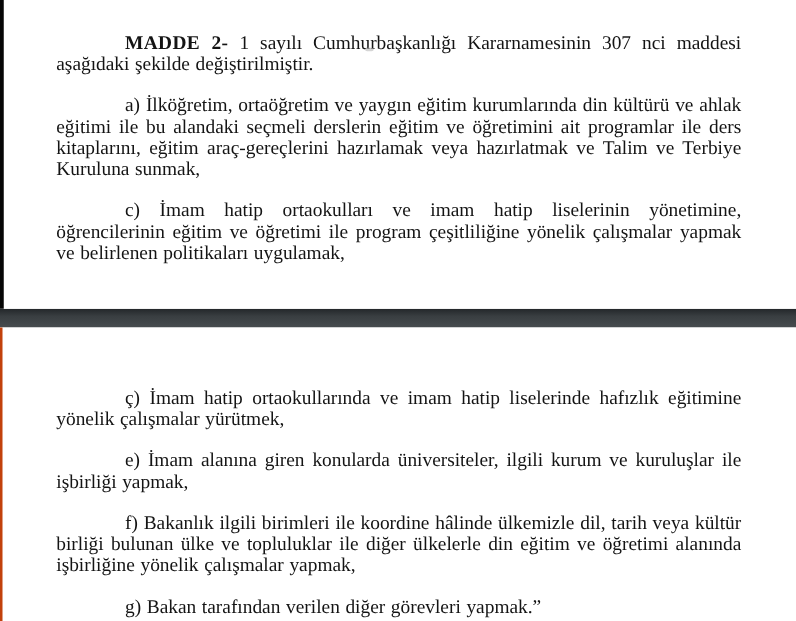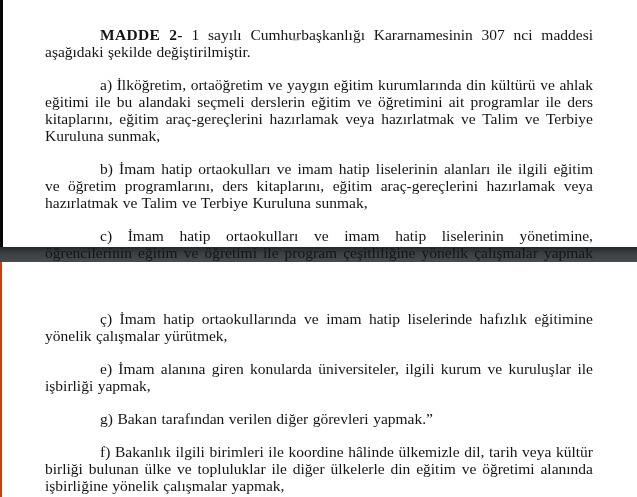--- a/index.html
+++ b/index.html
@@ -64,29 +64,28 @@
 <body>
 
 <div class="page page-top">
   <span class="scan-artifact"></span>
 
   <p class="para"><b class="madde-label">MADDE 2-</b> <span>1 sayılı Cumhurbaşkanlığı Kararnamesinin 307 nci maddesi aşağıdaki şekilde değiştirilmiştir.</span></p>
 
 
   <p class="para">a) İlköğretim, ortaöğretim ve yaygın eğitim kurumlarında din kültürü ve ahlak eğitimi ile bu alandaki seçmeli derslerin eğitim ve öğretimini ait programlar ile ders kitaplarını, eğitim araç-gereçlerini hazırlamak veya hazırlatmak ve Talim ve Terbiye Kuruluna sunmak,</p>
 
-  <p class="para">b) İmam hatip ortaokulları ve imam hatip liselerinin alanları ile ilgili eğitim ve öğretim programlarını, ders kitaplarını, eğitim araç-gereçlerini hazırlamak veya hazırlatmak ve Talim ve Terbiye Kuruluna sunmak,</p>
 
   <p class="para">c) İmam hatip ortaokulları ve imam hatip liselerinin yönetimine, öğrencilerinin eğitim ve öğretimi ile program çeşitliliğine yönelik çalışmalar yapmak ve belirlenen politikaları uygulamak,</p>
 </div>
 
 <div class="page-break-band"></div>
 
 <div class="page page-bottom">
   <p class="para">ç) İmam hatip ortaokullarında ve imam hatip liselerinde hafızlık eğitimine yönelik çalışmalar yürütmek,</p>
 
 
   <p class="para">e) İmam alanına giren konularda üniversiteler, ilgili kurum ve kuruluşlar ile işbirliği yapmak,</p>
 
+  <p class="para">f) Bakanlık ilgili birimleri ile koordine hâlinde ülkemizle dil, tarih veya kültür birliği bulunan ülke ve topluluklar ile diğer ülkelerle din eğitim ve öğretimi alanında işbirliğine yönelik çalışmalar yapmak,</p>
+
   <p class="para">g) Bakan tarafından verilen diğer görevleri yapmak.”</p>
-
-  <p class="para">f) Bakanlık ilgili birimleri ile koordine hâlinde ülkemizle dil, tarih veya kültür birliği bulunan ülke ve topluluklar ile diğer ülkelerle din eğitim ve öğretimi alanında işbirliğine yönelik çalışmalar yapmak,</p>
 </div>
 
 </body></html>

